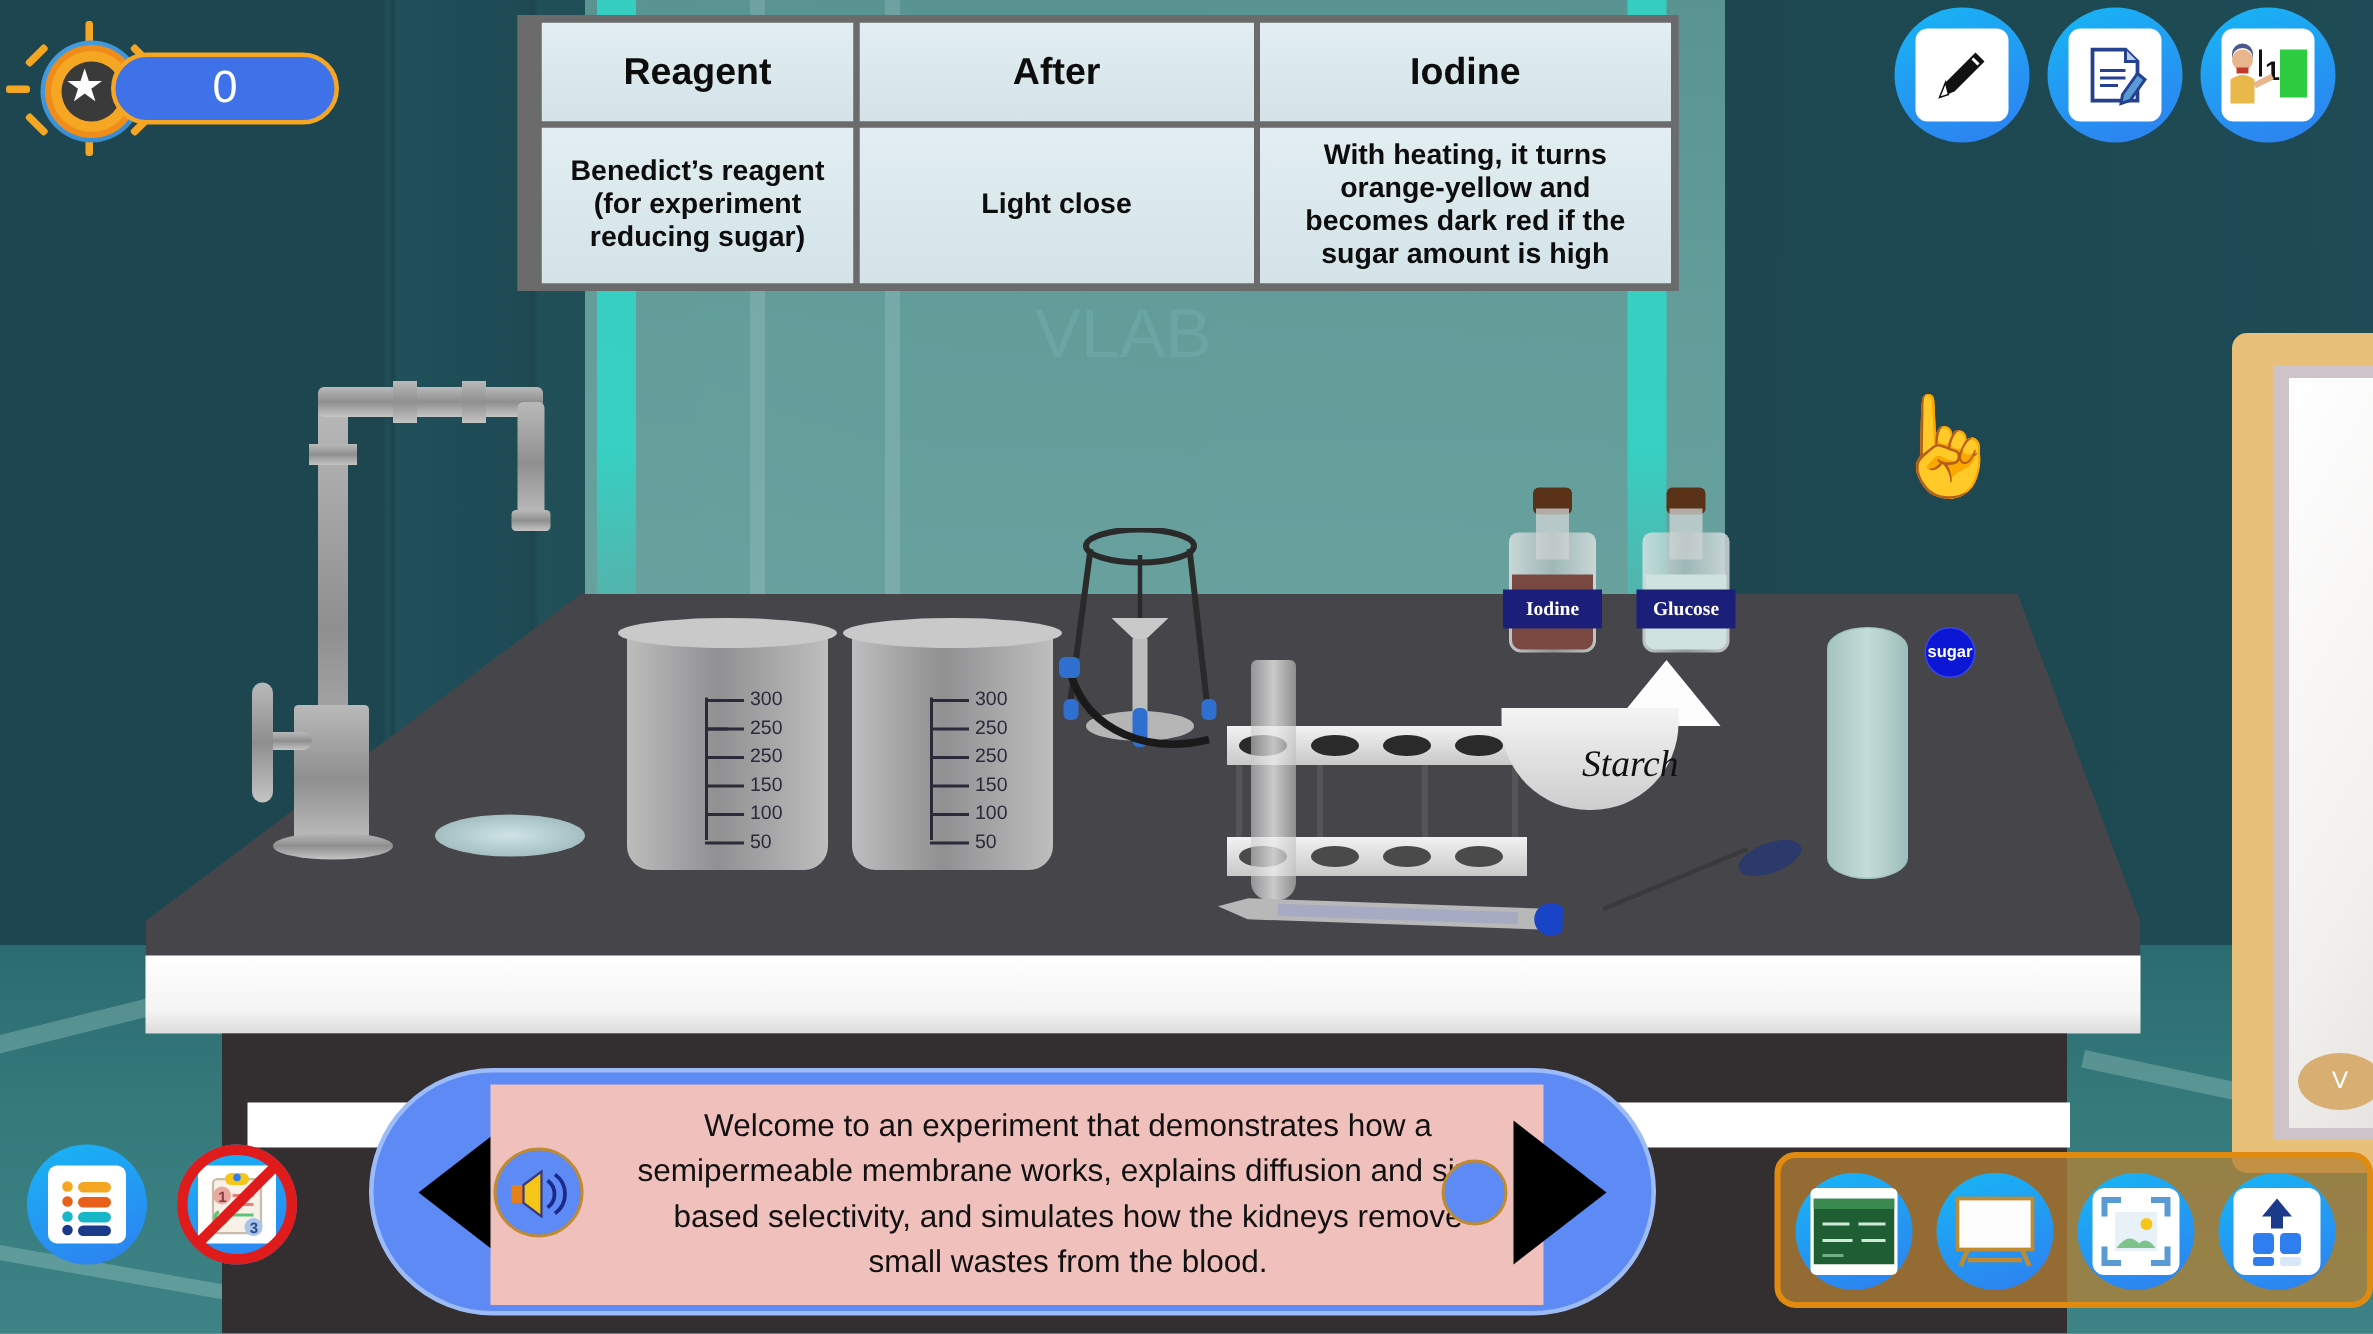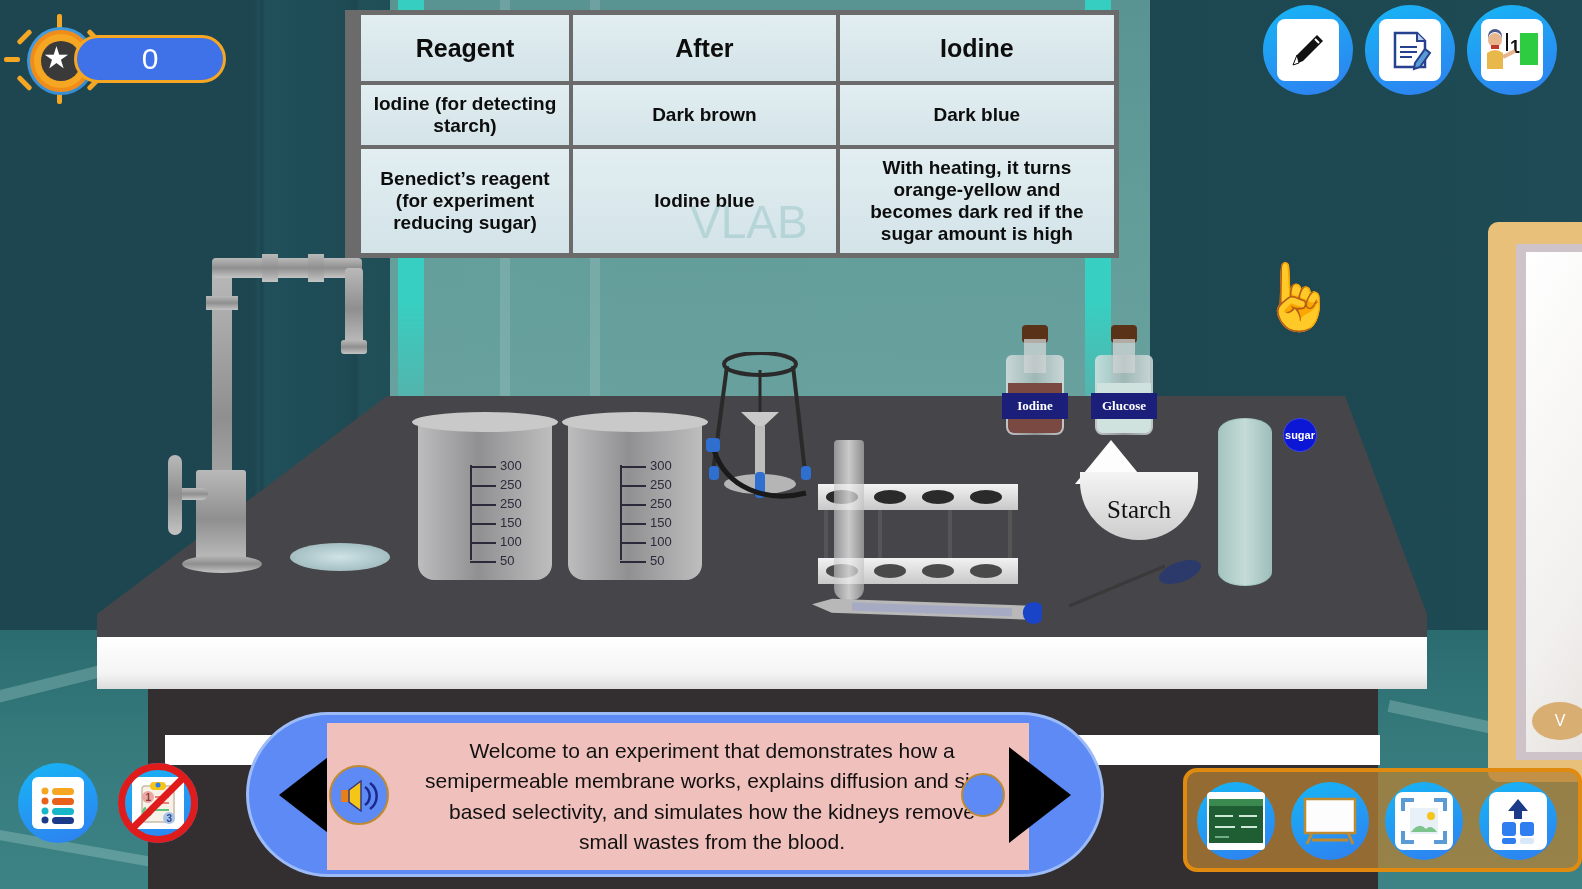--- a/index.html
+++ b/index.html
@@ -280,24 +280,24 @@
     position: absolute; left: 0; width: 200px; height: 26px;
     background: linear-gradient(180deg,#f2f2f2,#c8c8c8);
   }
   .rack-hole {
     position: absolute; width: 32px; height: 14px; border-radius: 50%;
     background: #2a2a2a; top: 6px;
   }
   .rack-leg { position: absolute; width: 4px; height: 72px; background: #555; top: 22px; }
 
   .bowl {
-    position: absolute; left: 1080px; top: 472px; width: 118px; height: 68px;
+    position: absolute; left: 1001px; top: 472px; width: 118px; height: 68px;
     background: linear-gradient(180deg,#f4f4f4,#cdcdcd);
     border-radius: 0 0 58px 58px;
-    display: flex; align-items: center; justify-content: center;
+    display: flex; align-items: center; justify-content: flex-end; font-style: italic;
   }
   .bowl-label { font-family: "Liberation Serif", serif; font-size: 25px; color: #111; margin-top: 8px; }
   .bowl-powder {
     position: absolute; left: 1075px; top: 440px; width: 0; height: 0;
     border-left: 36px solid transparent; border-right: 36px solid transparent;
     border-bottom: 44px solid #fdfdfd;
   }
 
   .cylinder {
     position: absolute; left: 1218px; top: 418px; width: 54px; height: 168px;
@@ -544,27 +544,22 @@
   <table id="reagent-table">
     <thead>
       <tr>
         <th class="col-reagent">Reagent</th>
         <th class="col-before">After</th>
         <th class="col-after">Iodine</th>
       </tr>
     </thead>
     <tbody>
       <tr>
-        <td>Iodine (for detecting starch)</td>
-        <td>Dark brown</td>
-        <td>Dark blue</td>
-      </tr>
-      <tr>
         <td>Benedict’s reagent (for experiment reducing sugar)</td>
-        <td>Iodine blue</td>
+        <td>Light close</td>
         <td>With heating, it turns orange-yellow and becomes dark red if the sugar amount is high</td>
       </tr>
     </tbody>
   </table>
   <div class="watermark">VLAB</div>
 
   <div class="circ-btn" id="btn-pencil">
     <div class="circ-inner">
       <svg width="46" height="46" viewBox="0 0 46 46">
         <path d="M8 38 L12 28 L32 8 L38 14 L18 34 Z" fill="#111"></path>

